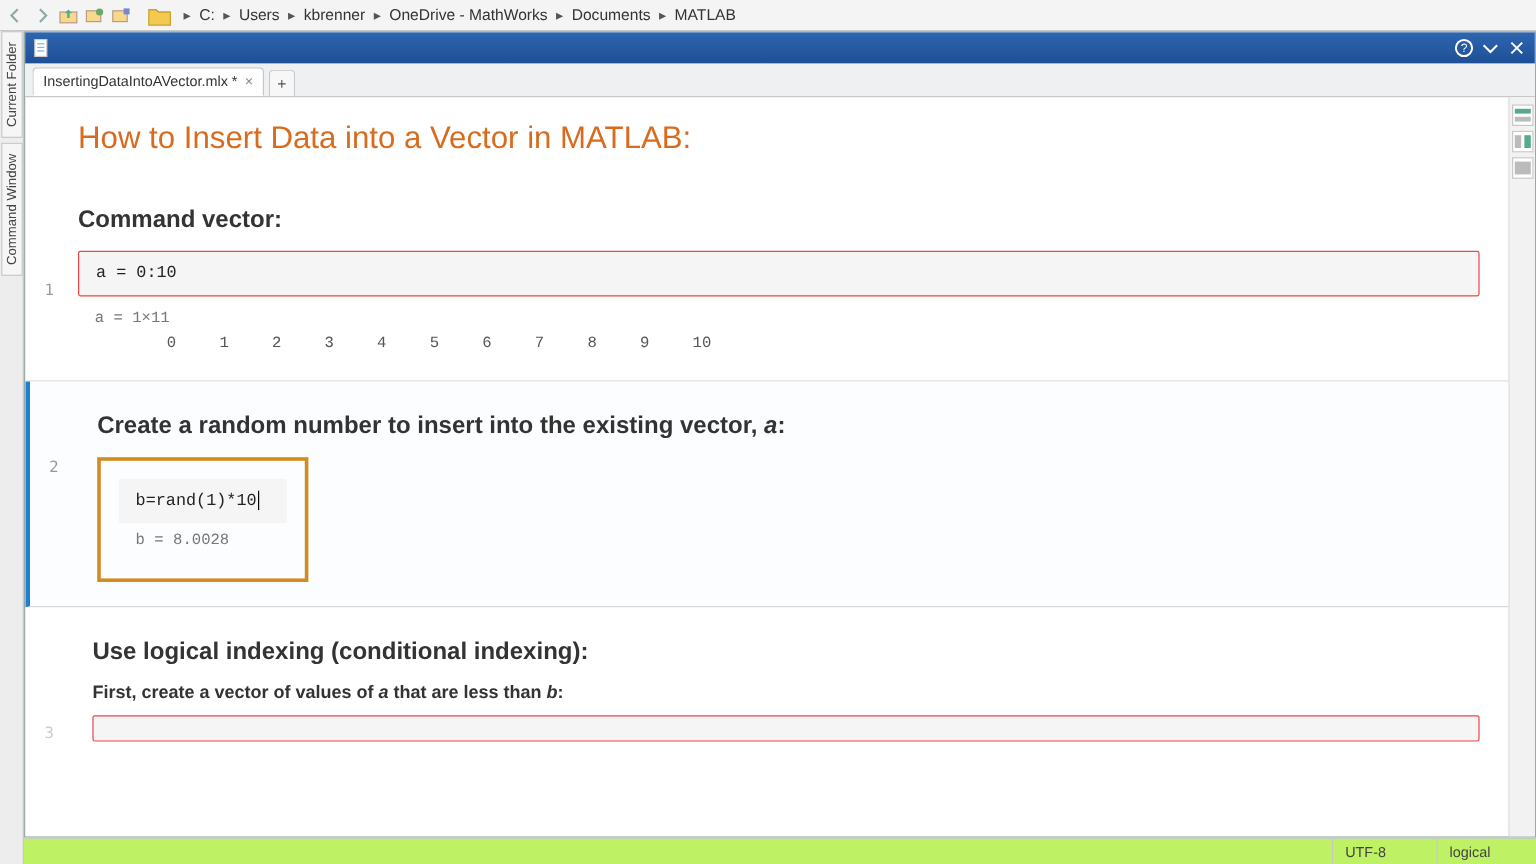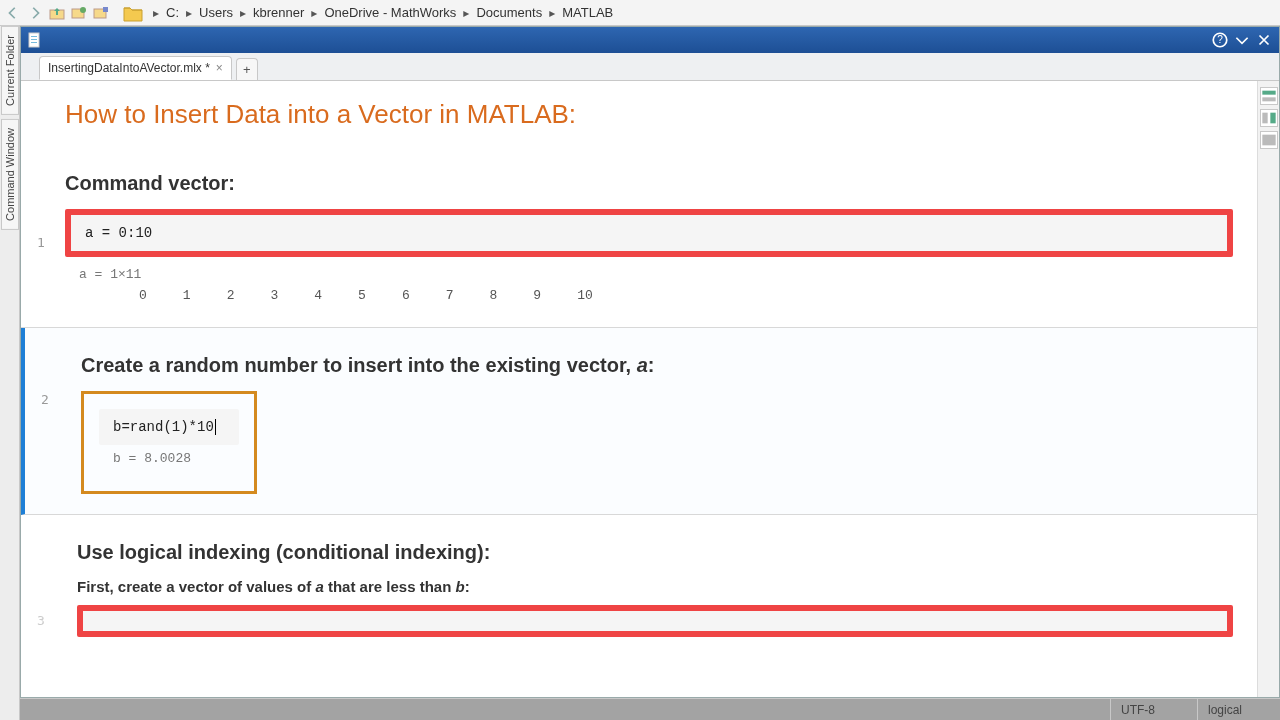--- a/index.html
+++ b/index.html
@@ -42,21 +42,21 @@
     height:26px; background:linear-gradient(#2e66b1,#1d4f95);
     color:#fff; display:flex; align-items:center; padding:0 6px;
     font-size:12px;
   }
   .titlebar .ti{ width:16px;height:16px; margin-right:6px; display:flex;align-items:center;justify-content:center;}
   .titlebar .tb-spacer{flex:1;}
   .titlebar .winbtn{ width:18px;height:18px; display:flex;align-items:center;justify-content:center; color:#fff; margin-left:4px; cursor:pointer;}
   
   .tabstrip{
     height:28px; background:#eef0f2; border-bottom:1px solid #c8c8c8;
-    display:flex; align-items:flex-end; padding-left:18px;
+    display:flex; align-items:flex-end; padding-left:6px;
   }
   .doc-tab{
     height:24px; background:#fff; border:1px solid #c8c8c8; border-bottom:1px solid #fff;
     border-radius:4px 4px 0 0; padding:3px 8px; display:flex; align-items:center; gap:6px;
     font-size:12px; color:#333; cursor:pointer;
   }
   .doc-tab .x{ color:#888; font-size:12px; cursor:pointer;}
   .add-tab{ width:22px;height:22px; border:1px solid #c8c8c8; border-bottom:none;
     display:flex;align-items:center;justify-content:center; margin-left:4px;
     border-radius:4px 4px 0 0; background:#f7f7f7; color:#555; cursor:pointer;}
@@ -67,21 +67,21 @@
   .sec{ border-bottom:1px solid #d8d8d8; padding:18px 24px 20px 10px; position:relative;}
   .sec.active{ border-left:4px solid #1e7fd6; background:#fbfdff;}
   
   h1.title{ color:#d96b1e; font-size:26px; font-weight:500; margin-bottom:4px;}
   h2.sub{ color:#333; font-size:20px; font-weight:700; margin:8px 0 14px 0;}
   .sub .it{ font-style:italic;}
   .desc{ color:#333; font-size:15px; font-weight:700; margin:6px 0 10px 0;}
   .desc .it{font-style:italic;}
   
   .codebox{
-    background:#f5f5f5; border:6px solid #ef4444; border-radius:2px;
+    background:#f5f5f5; border:1px solid #ef4444; border-radius:2px;
     padding:10px 14px; font-family:Consolas,"Courier New",monospace; font-size:14px;
     color:#222; white-space:pre;
   }
   .outbox{
     padding:10px 14px 4px 14px; font-family:Consolas,"Courier New",monospace; font-size:13px;
     color:#777;
   }
   .outbox .row{ white-space:pre; letter-spacing:0;}
   .nums{ display:flex; gap:36px; padding:6px 0 0 60px; color:#555;}
   
@@ -100,21 +100,21 @@
   .rightstrip{
     width:22px; background:#f2f2f2; border-left:1px solid #dcdcdc;
     display:flex; flex-direction:column; align-items:center; padding-top:6px; gap:4px;
   }
   .rs-btn{ width:18px;height:18px; border:1px solid #c8c8c8; background:#fff; font-size:10px;
     display:flex;align-items:center;justify-content:center; color:#3a7; cursor:pointer;}
   
   
   .statusbar{
     position:absolute; left:20px; right:0; bottom:0; height:22px;
-    background:#a3a3a3; border-top:1px solid #c8c8c8;
+    background:#bef264; border-top:1px solid #c8c8c8;
     display:flex; align-items:center; justify-content:flex-end;
     font-size:12px; color:#444; padding:0 8px; gap:12px;
   }
   .sb-cell{ border-left:1px solid #c8c8c8; padding:0 30px 0 10px; height:100%; display:flex;align-items:center;}
   
   
   .lnabs{ position:absolute; left:-46px; color:#999; font-family:Consolas,monospace; font-size:13px;}
   .content-inner{ position:relative; margin-left:0;}
 </style>
 </head>

